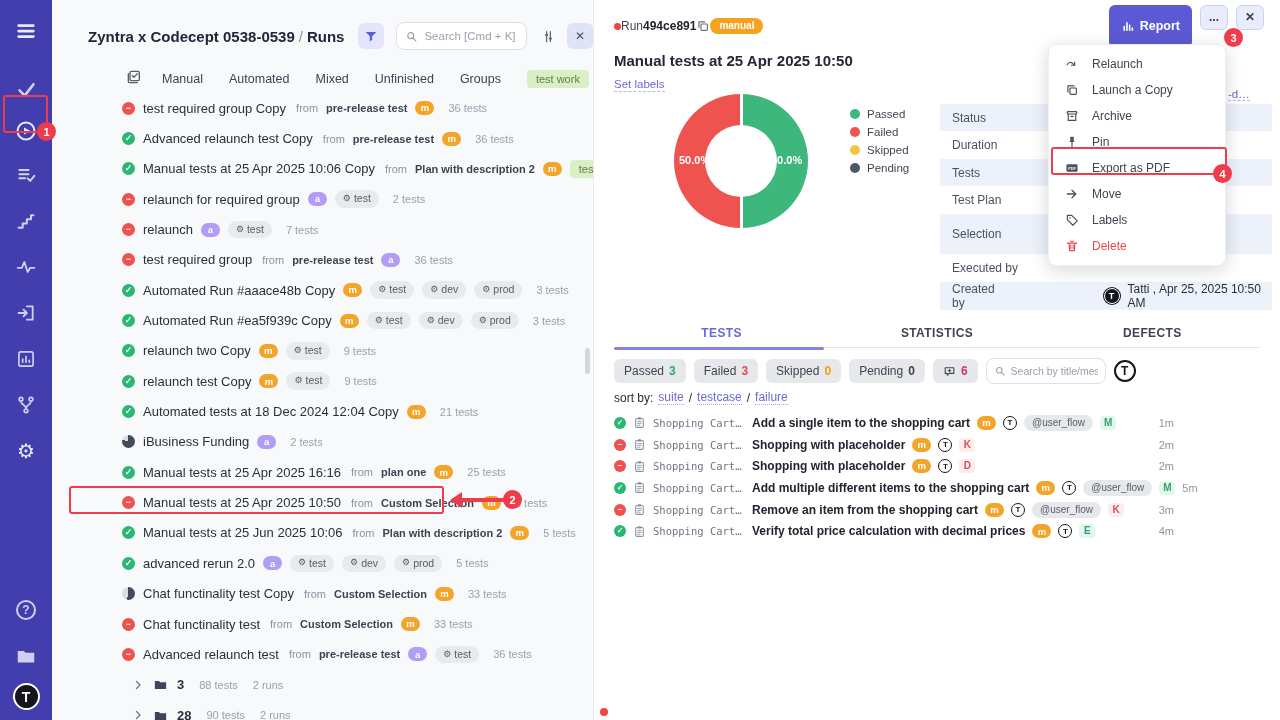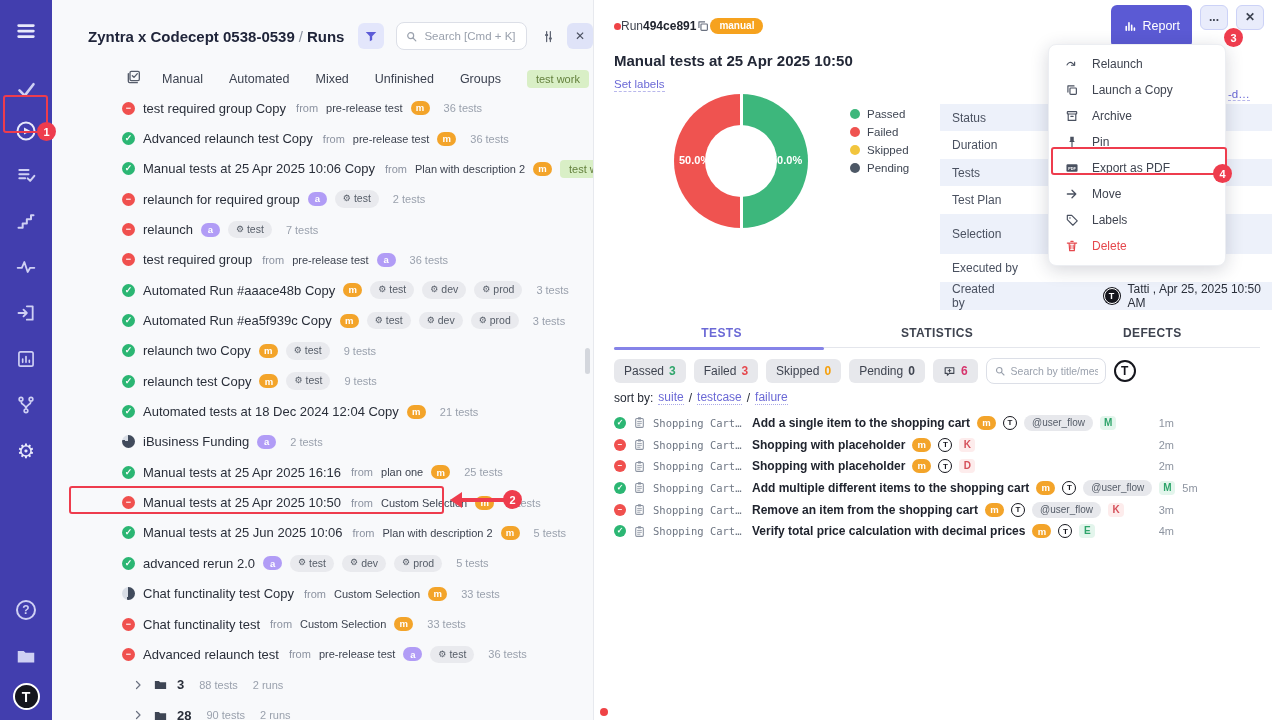--- a/index.html
+++ b/index.html
@@ -37,21 +37,21 @@
 
   .runs-list{position:absolute;left:0;top:93px;width:100%;height:627px;overflow:hidden;}
   .run-row{height:30.35px;display:flex;align-items:center;padding-left:70px;gap:8px;white-space:nowrap;cursor:pointer;}
   .dot-st{width:13px;height:13px;border-radius:50%;color:#fff;font-size:9px;font-weight:bold;display:flex;align-items:center;justify-content:center;flex:0 0 auto;line-height:1;}
   .st-passed{background:#2bb673;}
   .st-failed{background:#f0504e;}
   .st-progress{background:conic-gradient(#414b5c 0 80%,#d9dee6 0);}
   .st-half{background:conic-gradient(#414b5c 0 55%,#d9dee6 0);}
   .run-title{font-size:13px;color:#2a2f3a;}
   .from-lbl{font-size:11px;color:#8b92a0;margin-left:2px;}
-  .from-src{font-size:11px;font-weight:normal;color:#3d4350;}
+  .from-src{font-size:11px;font-weight:bold;color:#3d4350;}
   .tbadge{min-width:19px;height:14px;border-radius:7px;color:#fff;font-size:9.5px;font-weight:bold;display:inline-flex;align-items:center;justify-content:center;padding:0 5px;line-height:1;}
   .tb-m{background:#f3a42a;}
   .tb-a{background:#b19cf6;}
   .env-chip{background:#e9eaee;border-radius:9px;font-size:10.5px;color:#565d68;padding:2px 8px;display:inline-flex;align-items:center;gap:3px;line-height:1.3;}
   .env-gear{font-size:9px;color:#565d68;}
   .tests-count{font-size:11px;color:#9aa1ad;margin-left:6px;}
   .folder-row{height:30.35px;display:flex;align-items:center;padding-left:80px;gap:9px;cursor:pointer;}
   .chev{color:#6a7180;display:flex;}
   .folder-ic{color:#3e4554;display:flex;}
   .folder-name{font-size:13px;font-weight:bold;color:#2a2f3a;}
@@ -59,21 +59,21 @@
 
   
   .rpanel{position:absolute;left:594px;top:0;width:686px;height:720px;background:#fff;}
   .rp-topbar{position:absolute;left:20px;top:13px;right:16px;height:26px;display:flex;align-items:center;}
   .run-dot{width:7px;height:7px;border-radius:50%;background:#ef4346;flex:0 0 auto;}
   .run-lbl{font-size:12px;color:#3f4450;}
   .run-id{font-size:12px;font-weight:bold;color:#20242e;}
   .copy-ic{color:#6a7180;display:flex;cursor:pointer;}
   .manual-badge{background:#f6a21e;color:#fff;font-size:10px;font-weight:bold;border-radius:9px;padding:3px 9px;line-height:1;}
   .rp-actions{margin-left:auto;display:flex;gap:8px;}
-  .report-btn{background:#5b5ad4;color:#fff;font-size:12.5px;font-weight:normal;height:43px;border-radius:6px;display:flex;align-items:center;gap:6px;padding:0 12px;cursor:pointer;}
+  .report-btn{background:#5b5ad4;color:#fff;font-size:12.5px;font-weight:bold;height:43px;border-radius:6px;display:flex;align-items:center;gap:6px;padding:0 12px;cursor:pointer;}
   .mini-btn{width:28px;height:25px;border-radius:6px;background:#e9ecfb;border:1px solid #ccd2f7;color:#3c4250;display:flex;align-items:center;justify-content:center;font-size:12px;font-weight:bold;cursor:pointer;}
   .rp-title{position:absolute;left:20px;top:52px;font-size:15px;font-weight:bold;color:#232837;}
   .set-labels{position:absolute;left:20px;top:78px;font-size:11.5px;color:#6b69d6;border-bottom:1px dashed #b9b8ec;padding-bottom:1px;cursor:pointer;}
 
   .donut{position:absolute;left:80px;top:94px;width:134px;height:134px;border-radius:50%;}
   .donut-split{position:absolute;left:146px;top:92px;width:3px;height:138px;background:#fff;}
   .donut-hole{position:absolute;left:111px;top:125px;width:72px;height:72px;border-radius:50%;background:#fff;}
   .donut-lbl{position:absolute;font-size:11px;font-weight:bold;color:#fff;}
   .dl-left{left:85px;top:154px;}
   .dl-right{left:177px;top:154px;}

